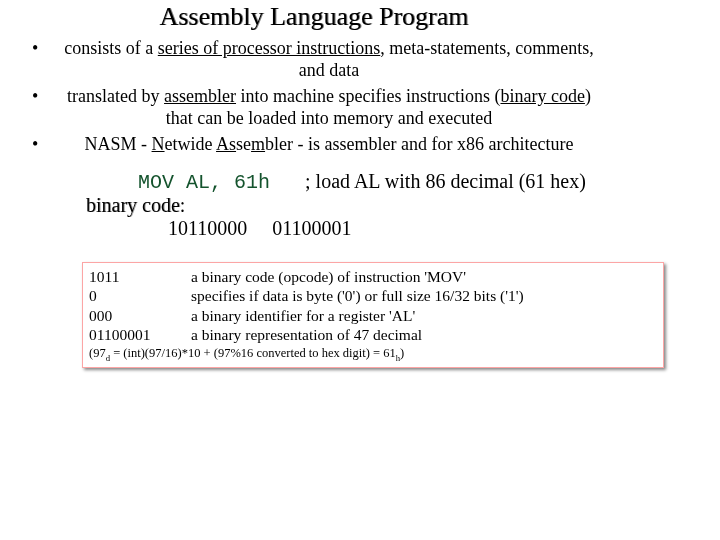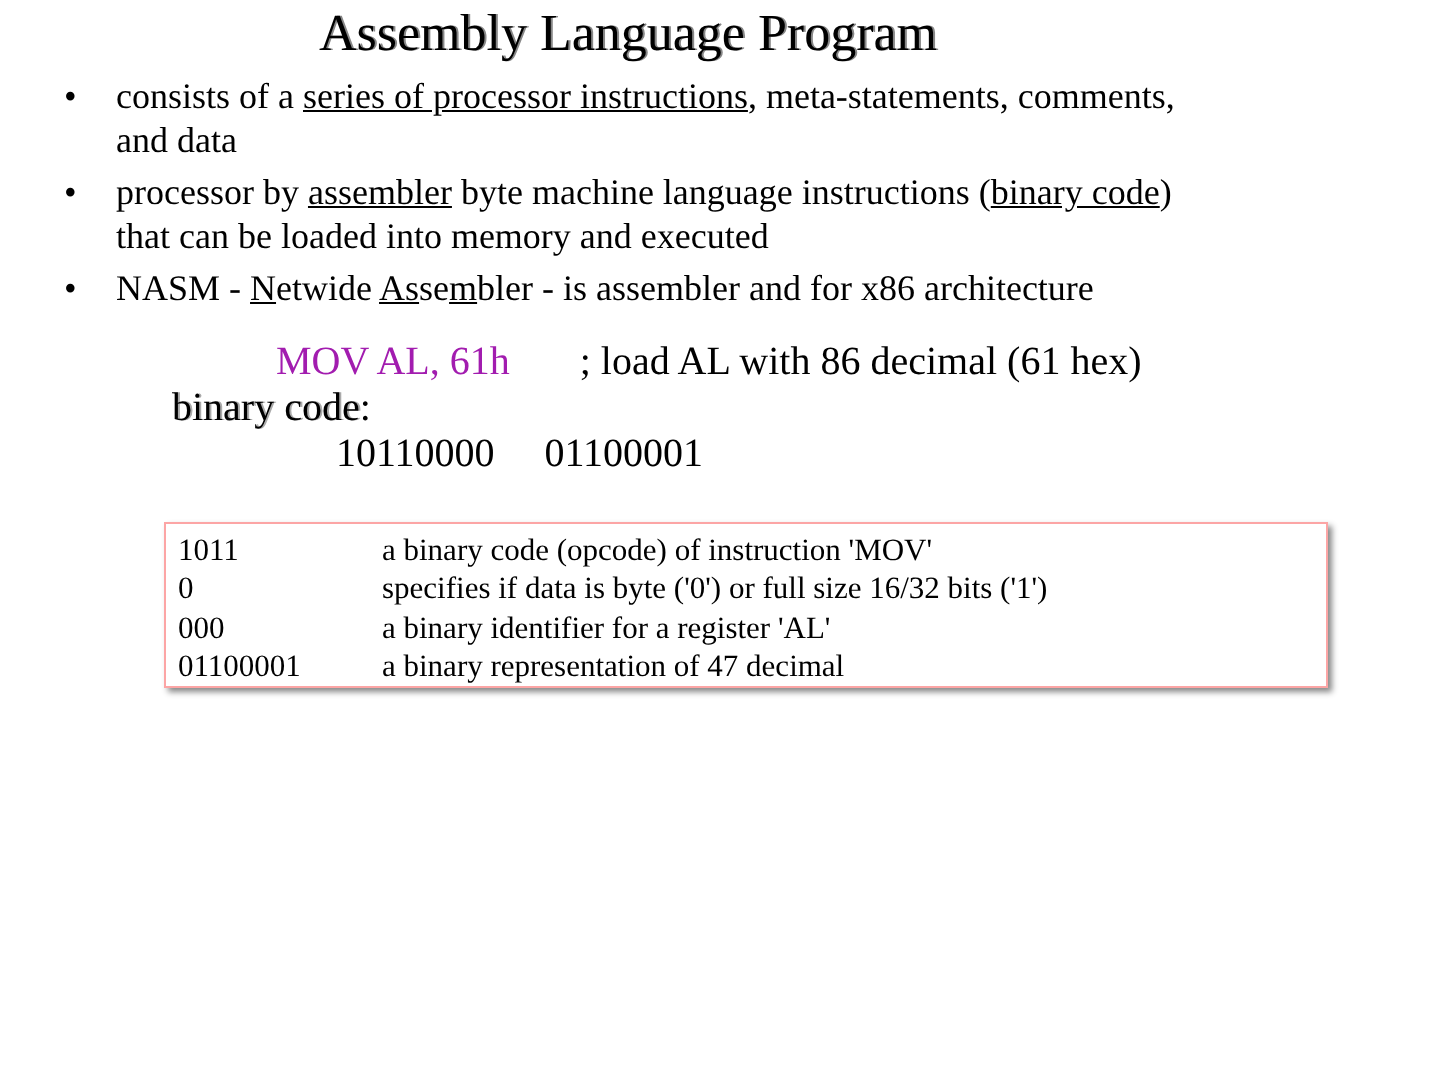--- a/index.html
+++ b/index.html
@@ -24,20 +24,21 @@
     margin: 0 0 6px 0;
     font-weight: normal;
     text-shadow: 1px 0 0 #888;
   }
   ul.bullets {
     margin: 0 0 14px 0;
     padding: 0 0 0 30px;
     list-style: none;
     font-size: 18px;
     line-height: 1.22;
+    text-align: center;
   }
   ul.bullets li {
     position: relative;
     margin-bottom: 4px;
   }
   ul.bullets li::before {
     content: "•";
     position: absolute;
     left: -26px;
     top: 0;
@@ -54,21 +55,21 @@
     margin-left: 58px;
   }
   .sub2 {
     font-size: 20px;
     margin-left: 110px;
     white-space: pre;
   }
   .shadowed {
     text-shadow: 1px 0 0 #aaa;
   }
-  .mov-red { color: #a21caf; }
+  .mov-red { color: #14532d; font-family: Liberation Mono, monospace; }
   .binpad { margin-left: 30px; }
   .table-wrap {
     margin: 22px 0 0 54px;
     width: 580px;
     border: 1px solid #fca5a5;
     box-shadow: 2px 2px 3px #888;
     background: #fff;
   }
   table.opcode {
     border-collapse: collapse;
@@ -94,21 +95,21 @@
 
 <div class="slide">
 
   <h1 class="title">Assembly Language Program</h1>
 
   <ul class="bullets">
     <li>
       <span>consists of a </span><span class="u">series of processor instructions</span><span>, meta-statements, comments, and data</span>
     </li>
     <li>
-      <span>processor by </span><span class="u">assembler</span><span> byte machine language instructions (</span><span class="u">binary code</span><span>) that can be loaded into memory and executed</span>
+      <span>translated by </span><span class="u">assembler</span><span> into machine specifies instructions (</span><span class="u">binary code</span><span>) that can be loaded into memory and executed</span>
     </li>
     <li>
       <span>NASM - </span><span class="u">N</span><span>etwide </span><span class="u">As</span><span>se</span><span class="u">m</span><span>bler - is assembler and for x86 architecture</span>
     </li>
   </ul>
 
 
   <div class="sub2"><span class="mov-red">MOV AL, 61h</span><span>       </span><span>; load AL with 86 decimal (61 hex)</span></div>
 
   <div class="sub1">
@@ -130,15 +131,18 @@
       <tr>
         <td class="c1">000</td>
         <td>a binary identifier for a register 'AL'</td>
       </tr>
       <tr>
         <td class="c1">01100001</td>
         <td>a binary representation of 47 decimal</td>
       </tr>
     </tbody>
       </table>
+    <div class="footnote">
+      <span>(97</span><sub>d</sub><span> = (int)(97/16)*10 + (97%16 converted to hex digit) = 61</span><sub>h</sub><span>)</span>
+    </div>
   </div>
 
 </div>
 
 </body></html>

